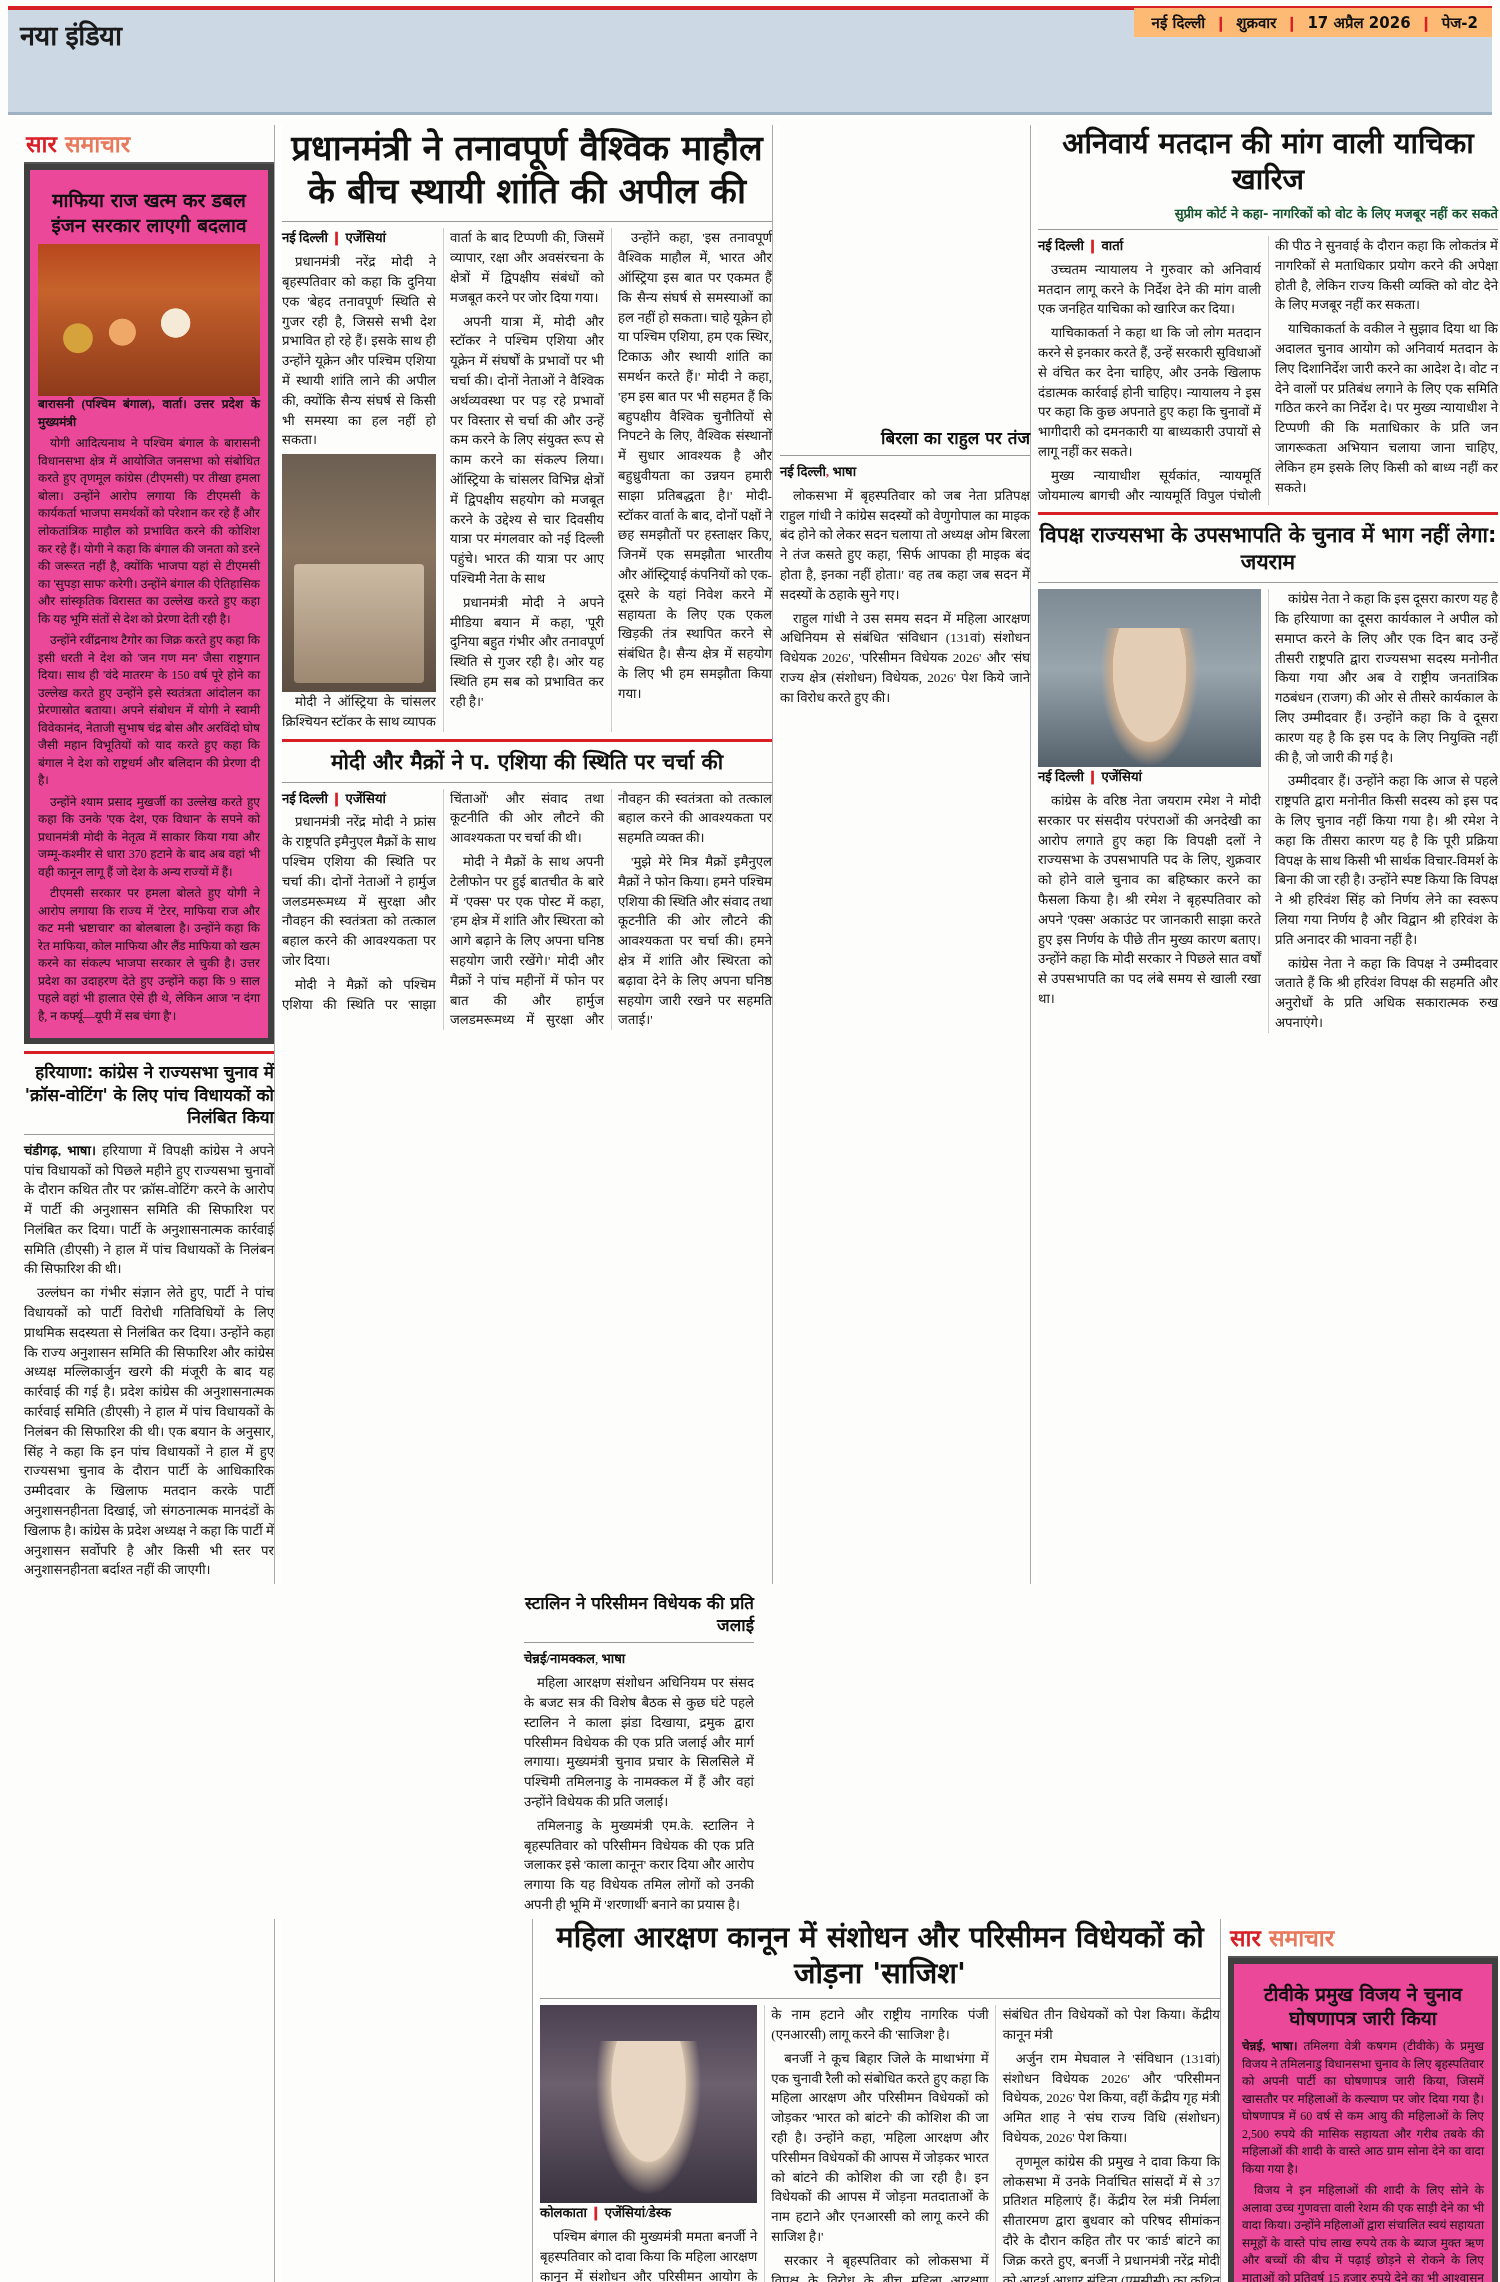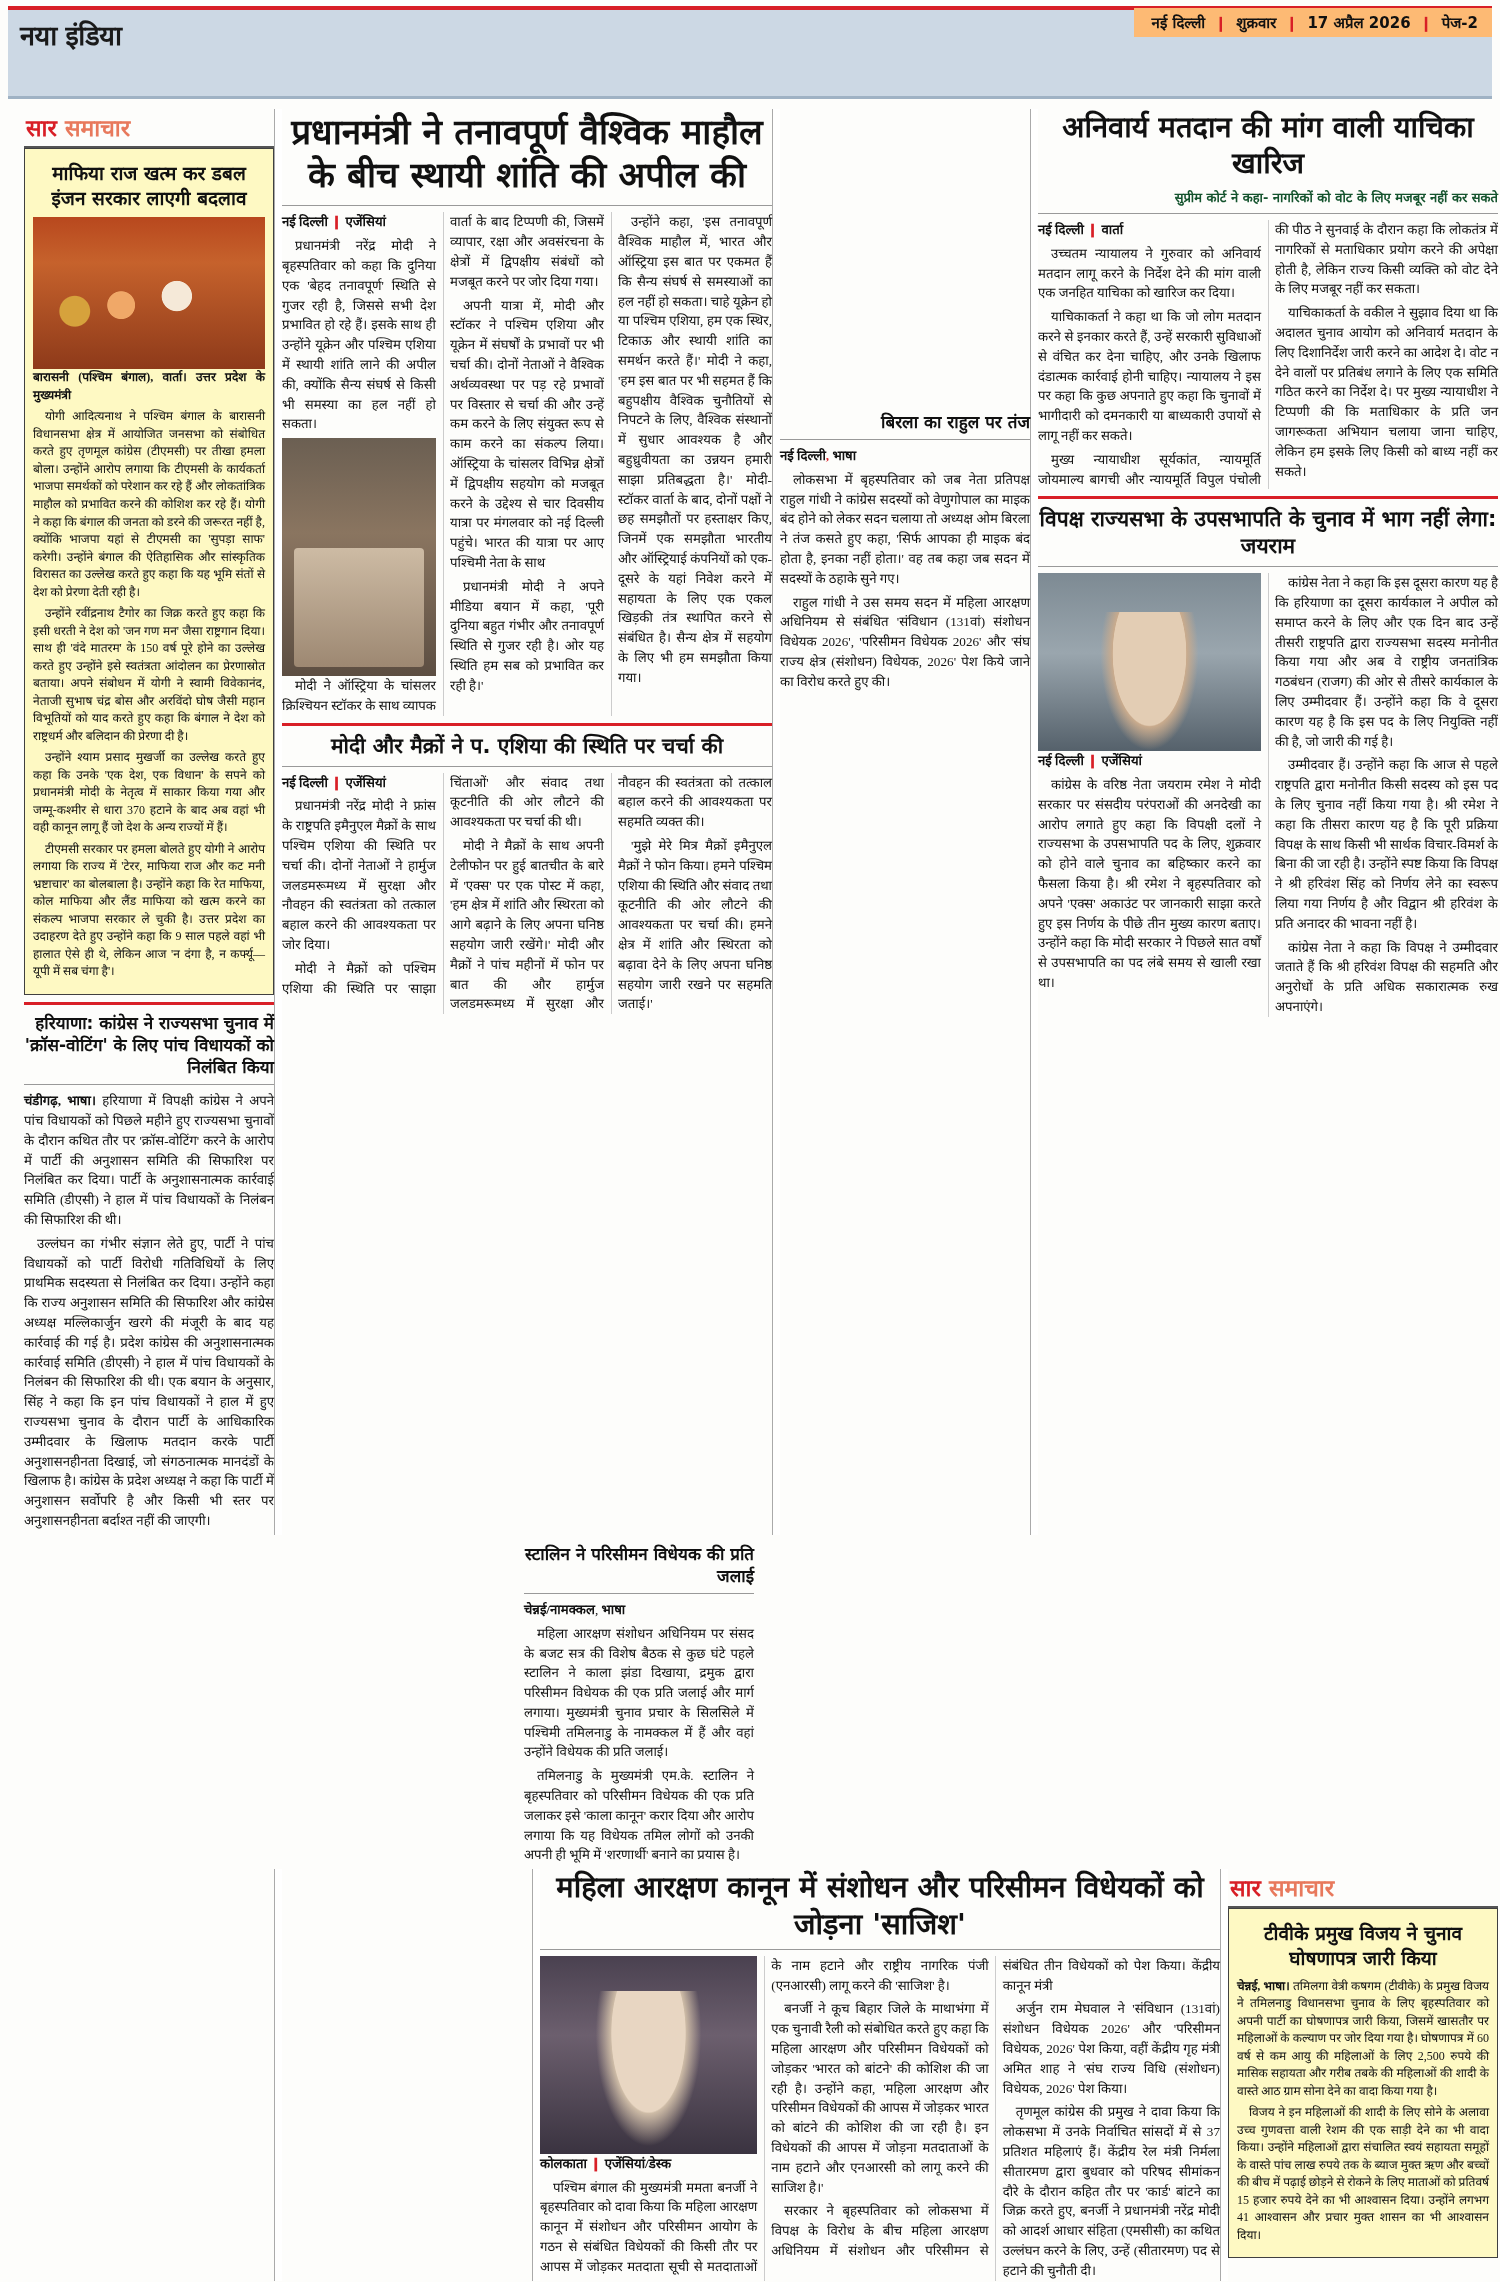--- a/index.html
+++ b/index.html
@@ -12,21 +12,21 @@
     color:#111;
     overflow:hidden;
     position:relative;
   }
   .page { width:1500px; height:2282px; position:relative; padding:0 8px; }
 
   
   .masthead { position:relative; }
   .mast-rule-top { height:4px; background:#d81f26; margin:6px 0 0 0; }
   .mast-band {
-    background:#ccd8e4; height:86px; position:relative;
+    background:#ccd8e4; height:102px; position:relative;
     display:flex; align-items:flex-start;
   }
   .brand {
     font-family:"DejaVu Sans", sans-serif;
     font-weight:bold; font-size:27px; color:#1a1a1a;
     padding:6px 0 0 12px; letter-spacing:-0.5px;
     white-space:nowrap;
   }
   .dateline-wrap {
     position:absolute; right:0; top:-2px;
@@ -59,23 +59,23 @@
   
   .saar-head {
     font-family:"DejaVu Sans", sans-serif;
     font-weight:bold; font-size:23px;
     margin:2px 0 3px 2px;
   }
   .saar-head .w1 { color:#d81f26; }
   .saar-head .w2 { color:#e8795c; }
   .saar-rule { height:2px; background:#555; margin-bottom:0; }
   .saar-box {
-    background:#fef9c3;
-    border:1px solid #404040;
-    padding:12px 8px 9px 8px;
+    background:#ec4899;
+    border:6px solid #404040;
+    padding:18px 8px 9px 8px;
   }
   .saar-title {
     font-family:"DejaVu Sans", sans-serif;
     font-weight:bold; font-size:19px; line-height:1.3;
     text-align:center; margin-bottom:7px;
   }
   .saar-body { font-size:12px; line-height:1.46; text-align:justify; }
   .saar-body p { margin:0 0 4px 0; text-indent:12px; }
   .saar-body p.first { text-indent:0; }
   .saar-body b { font-weight:bold; }

